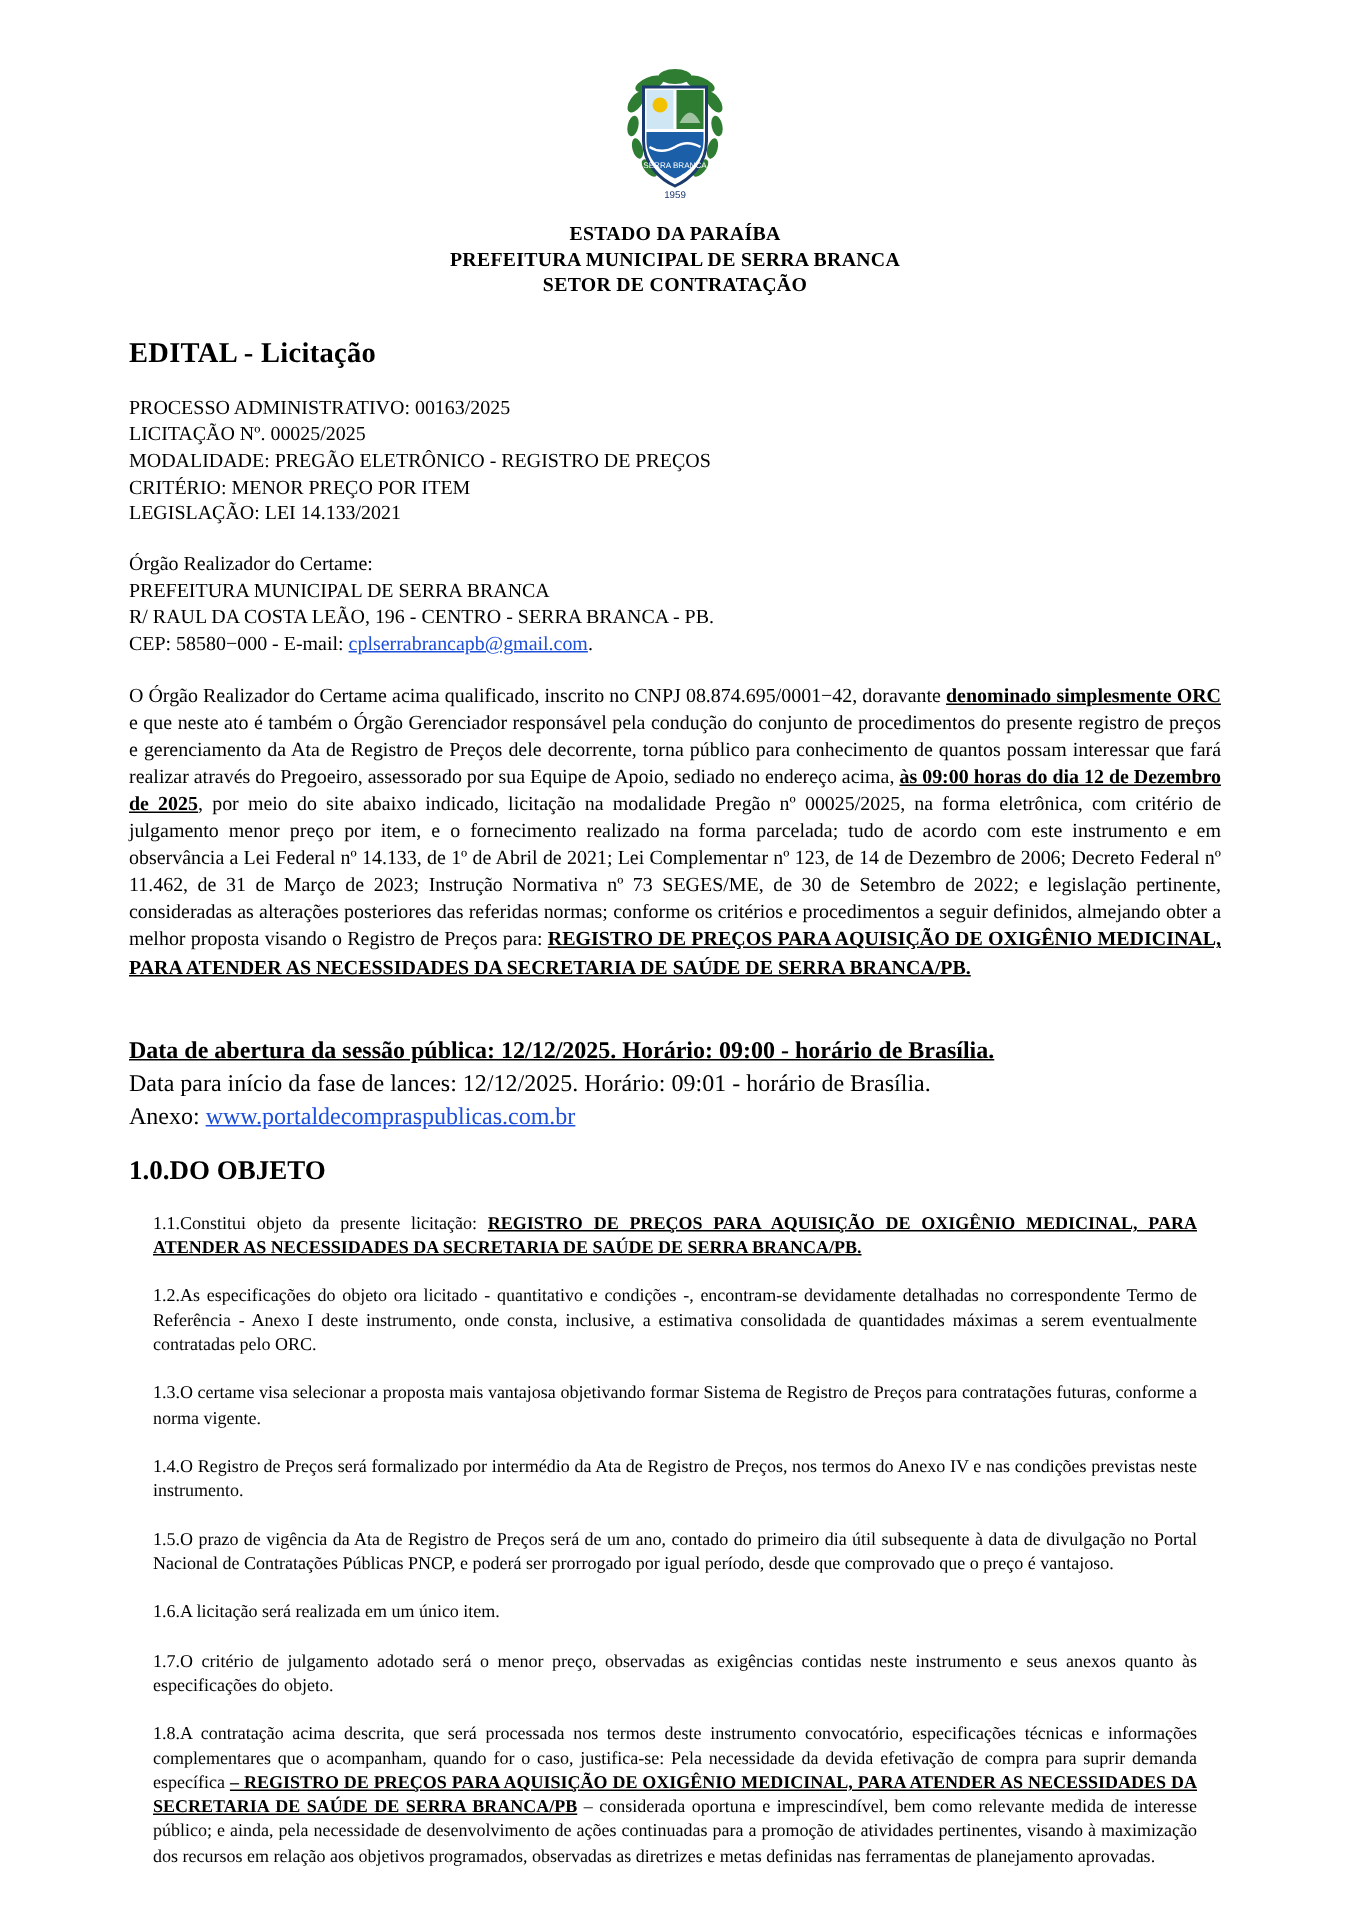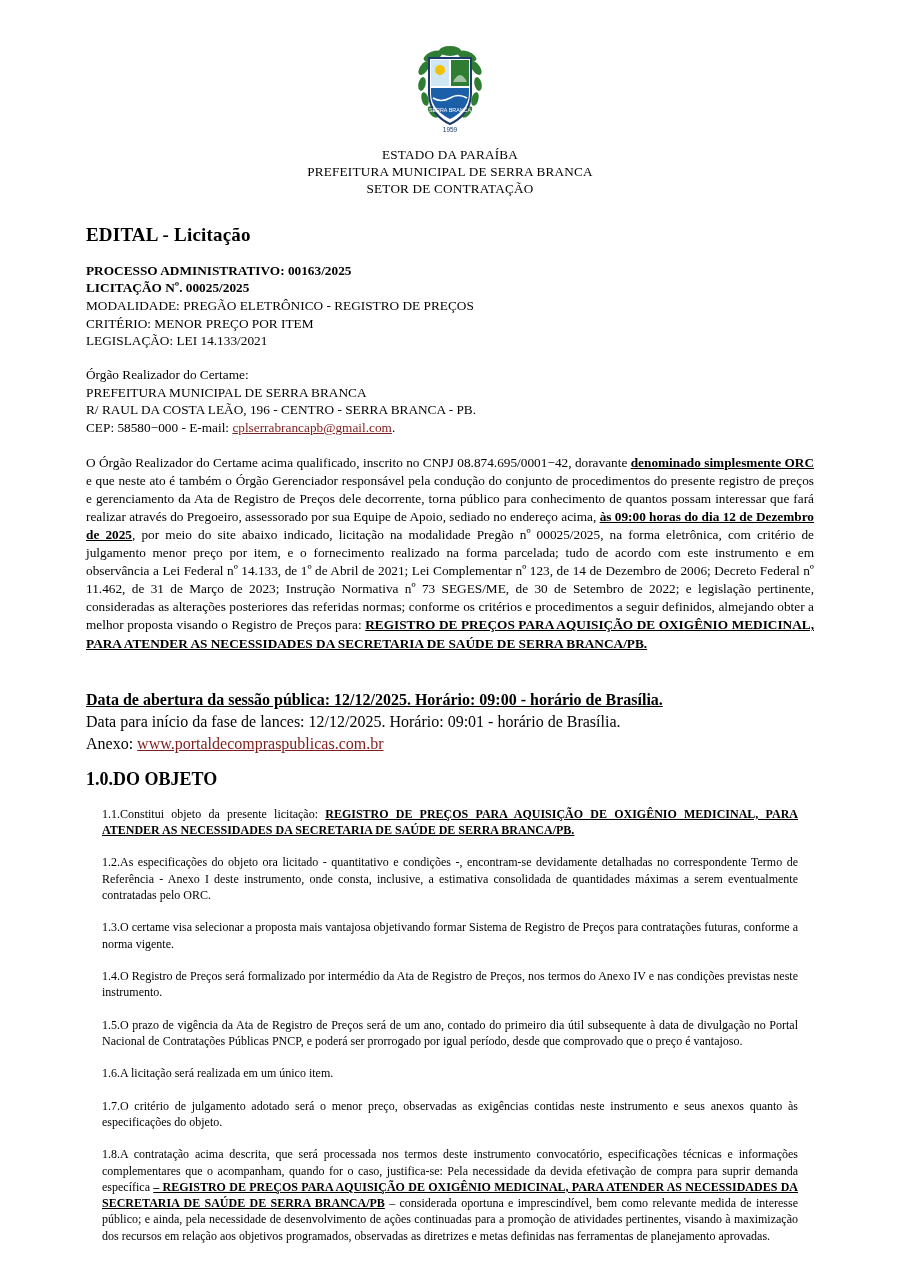--- a/index.html
+++ b/index.html
@@ -28,49 +28,49 @@
   }
   .crest {
     display: inline-block;
     width: 70px;
     height: 95px;
   }
 
   
   .header-block {
     text-align: center;
-    font-weight: normal;
+    font-weight: bold;
     font-size: 13.2px;
     line-height: 1.28;
     letter-spacing: .2px;
     margin-bottom: 26px;
   }
 
   h1.doc-title {
     font-size: 19px;
     font-weight: bold;
     margin: 0 0 16px 0;
     letter-spacing: .2px;
   }
 
   .meta-block {
     font-size: 13.3px;
     line-height: 1.33;
     margin-bottom: 16px;
   }
-  .meta-block .b { font-weight: bold; }
+  .meta-block .b { font-weight: normal; }
 
   .org-block {
     font-size: 13.3px;
     line-height: 1.33;
     margin-bottom: 17px;
   }
 
   a.link {
-    color: #7f1d1d;
+    color: #1d4ed8;
     text-decoration: underline;
   }
 
   p.just {
     text-align: justify;
     font-size: 13.3px;
     line-height: 1.36;
     margin: 0 0 10px 0;
   }
   .bold { font-weight: bold; text-decoration: underline; }

